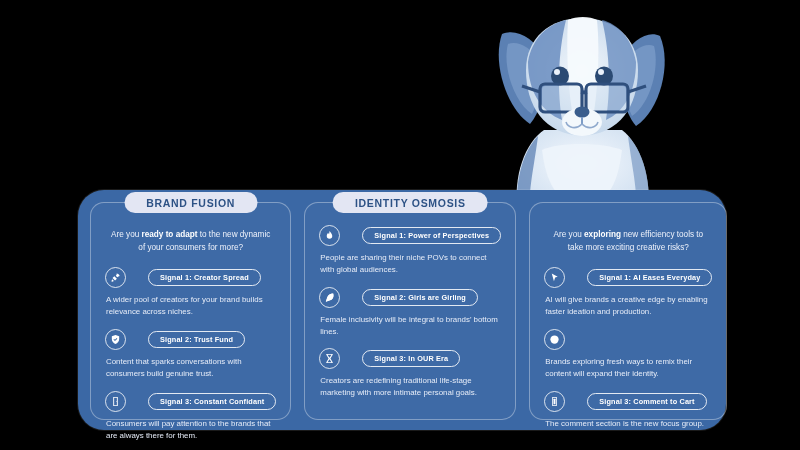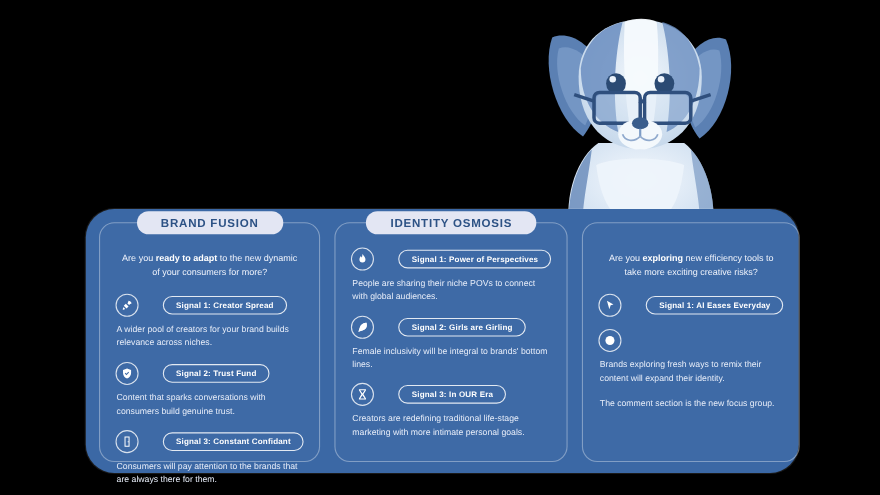--- a/index.html
+++ b/index.html
@@ -267,32 +267,42 @@
 
       <div class="signal">
         <div class="signal-head">
           <span class="signal-icon">
             <svg width="11" height="11" viewBox="0 0 24 24" fill="#ffffff">
                 <path d="M6 3l13 7.5-5.6 1.6L10.8 20 6 3z"></path>
               </svg>
           </span>
           <span class="signal-pill">Signal 1: AI Eases Everyday</span>
         </div>
+        <div class="signal-body">AI will give brands a creative edge by enabling faster ideation and production.</div>
       </div>
 
       <div class="signal">
         <div class="signal-head">
           <span class="signal-icon">
             <svg width="11" height="11" viewBox="0 0 24 24" fill="#ffffff">
                 <circle cx="12" cy="12" r="9"></circle>
               </svg>
           </span>
         </div>
         <div class="signal-body">Brands exploring fresh ways to remix their content will expand their identity.</div>
       </div>
 
       <div class="signal">
+        <div class="signal-head">
+          <span class="signal-icon">
+            <svg width="11" height="11" viewBox="0 0 24 24" fill="#ffffff">
+                <path d="M7 2h10v20H7V2zm2 2v16h6V4H9z"></path>
+                <rect x="10" y="6" width="4" height="12" rx="1"></rect>
+              </svg>
+          </span>
+          <span class="signal-pill">Signal 3: Comment to Cart</span>
+        </div>
         <div class="signal-body">The comment section is the new focus group.</div>
       </div>
     </div>
 
   </div>
 </div>
 
 </body></html>

